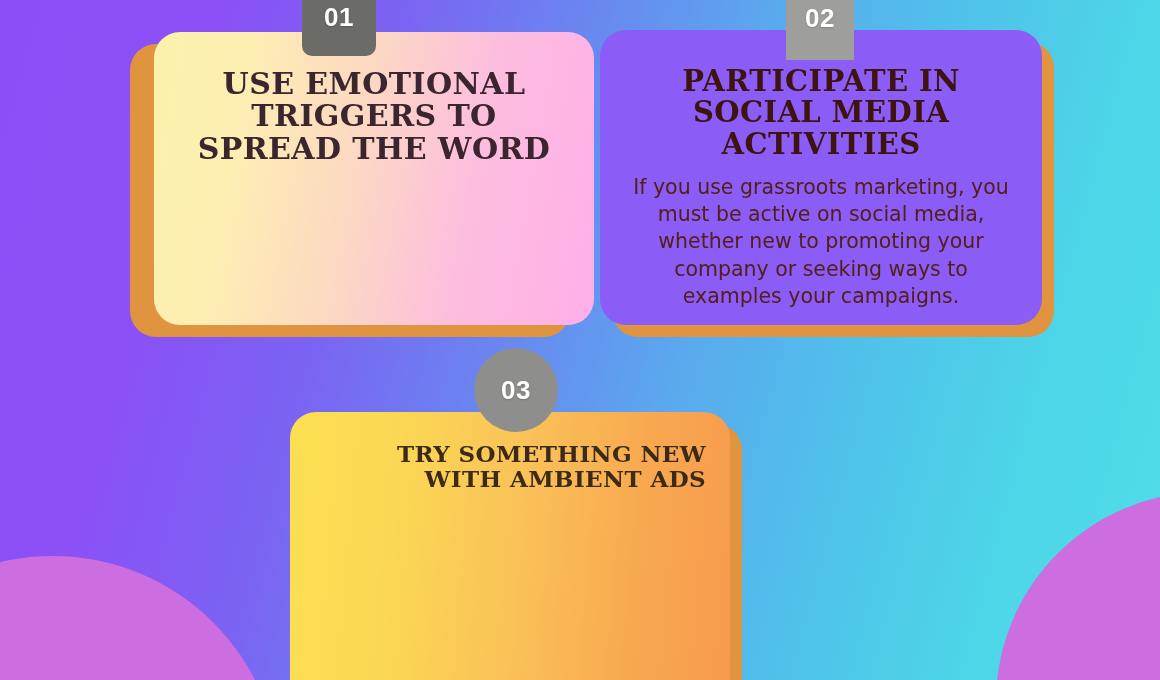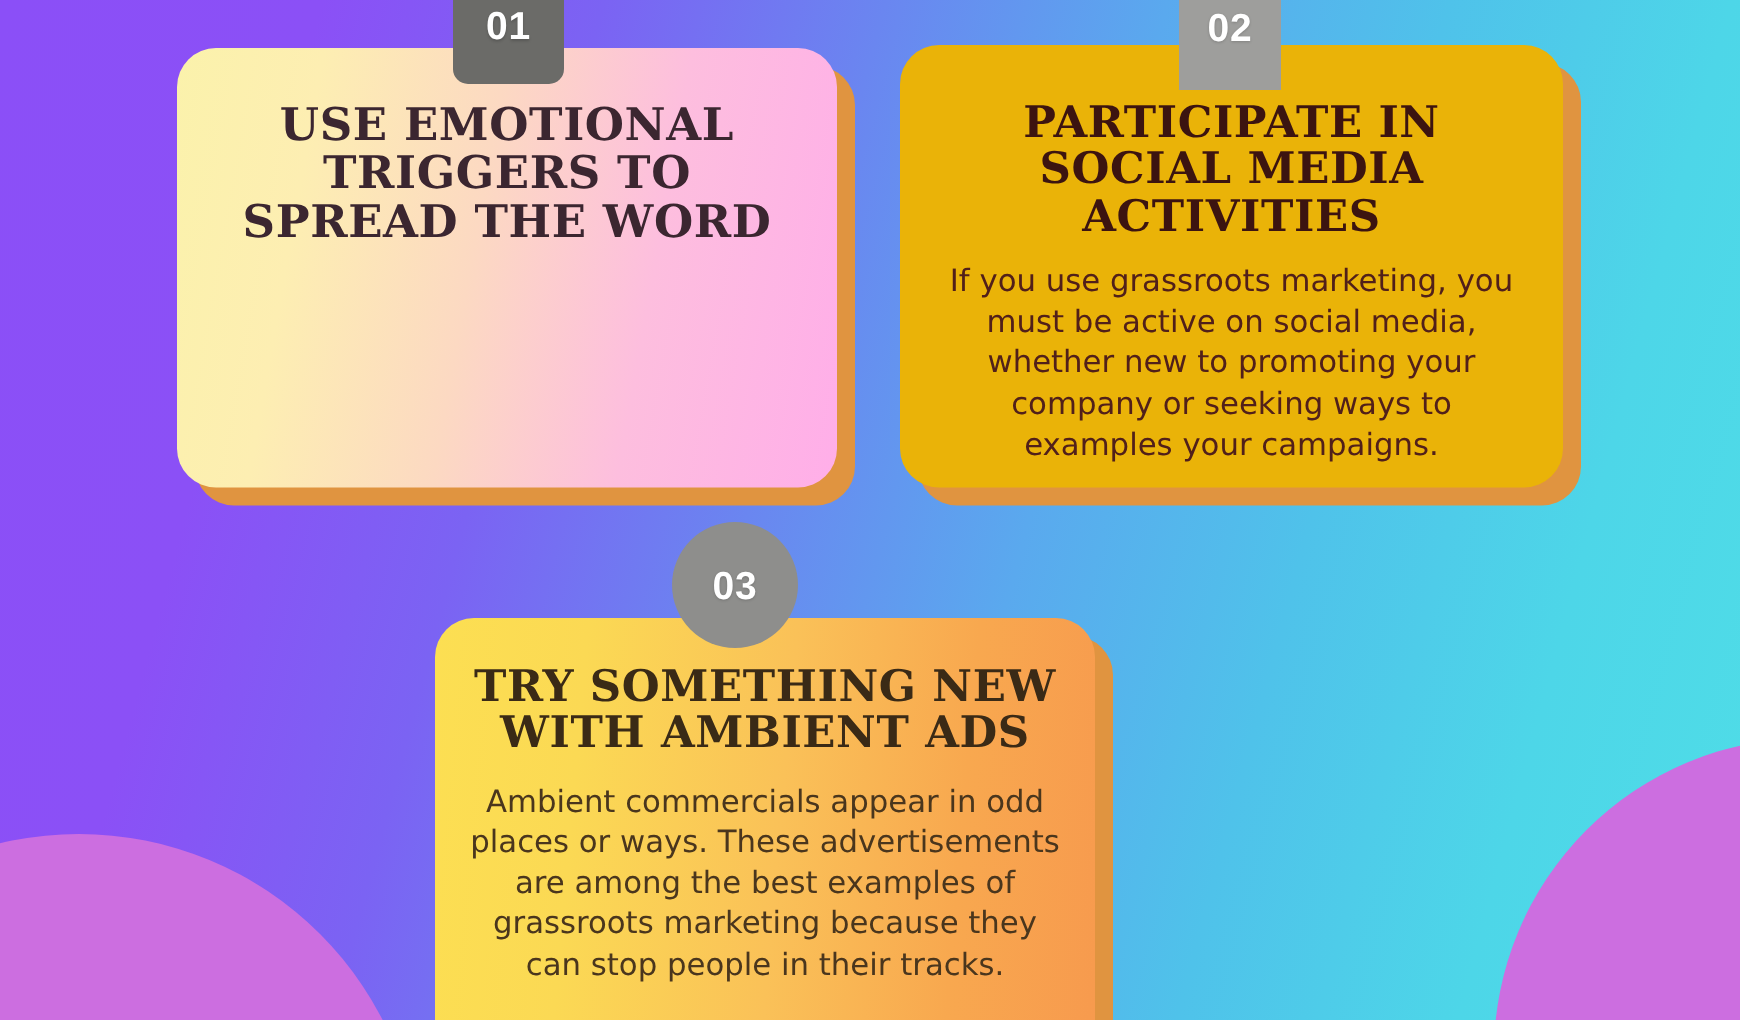--- a/index.html
+++ b/index.html
@@ -95,50 +95,51 @@
   .card-body {
     font-family: "DejaVu Sans", "Liberation Sans", sans-serif;
     text-align: center;
     margin: 0;
   }
 
   
   #card1-wrap { left: 118px; top: 32px; width: 440px; height: 293px; }
   #card1 {
     background: linear-gradient(100deg, #fbf2ab 0%, #fdeeb2 20%, #fcd9c2 45%, #fdbede 70%, #ffaee9 100%);
+    margin-left: 36px;
   }
   #card1-title { color: #3b2630; font-size: 30px; padding: 36px 22px 0; }
   #card1-body  { color: #4a3540; font-size: 20.5px; line-height: 1.33; padding: 18px 26px 0; }
 
   
   #card2-wrap { left: 600px; top: 30px; width: 442px; height: 295px; }
-  #card2 { background: #eab308; }
+  #card2 { background: #8b5cf6; }
   #card2-title { color: #3c1410; font-size: 29px; padding: 36px 18px 0; }
   #card2-body  { color: #51201a; font-size: 20.5px; line-height: 1.33; padding: 14px 22px 0; }
 
   
   #card3-wrap { left: 290px; top: 412px; width: 440px; height: 300px; }
   #card3 {
     background: linear-gradient(95deg, #fcdf52 0%, #fbd954 22%, #fac158 52%, #f8a84f 78%, #f79a4e 100%);
   }
-  #card3-title { color: #3a2a16; font-size: 29px; padding: 30px 24px 0; }
+  #card3-title { color: #3a2a16; font-size: 23px; padding: 30px 24px 0; text-align: right; }
   #card3-body  { color: #4a361d; font-size: 20.5px; line-height: 1.33; padding: 16px 20px 0; }
 
   
   #badge1 {
     left: 302px; top: -22px; width: 74px; height: 78px;
     background: #6b6b68; font-size: 26px;
   }
   #badge2 {
     left: 786px; top: -24px; width: 68px; height: 84px;
     background: #9e9e9c; font-size: 26px;
     border-radius: 8px 8px 0 0;
   }
   #badge3 {
-    left: 448px; top: 348px; width: 84px; height: 84px;
+    left: 474px; top: 348px; width: 84px; height: 84px;
     background: #8e8e8c; border-radius: 50%; font-size: 26px;
   }
 </style>
 </head>
 <body>
 
 <div id="canvas">
 
   <div class="bg"></div>
   <div class="blob blob-bl"></div>
@@ -158,18 +159,17 @@
       <h2 class="card-title" id="card2-title">PARTICIPATE IN SOCIAL MEDIA ACTIVITIES</h2>
       <p class="card-body" id="card2-body">If you use grassroots marketing, you must be active on social media, whether new to promoting your company or seeking ways to examples your campaigns.</p>
     </div>
   </div>
   <div class="badge" id="badge2">02</div>
 
   <div class="card-wrap" id="card3-wrap">
     <div class="card-shadow"></div>
     <div class="card" id="card3">
       <h2 class="card-title" id="card3-title">TRY SOMETHING NEW WITH AMBIENT ADS</h2>
-      <p class="card-body" id="card3-body">Ambient commercials appear in odd places or ways. These advertisements are among the best examples of grassroots marketing because they can stop people in their tracks.</p>
     </div>
   </div>
   <div class="badge" id="badge3">03</div>
 
 </div>
 
 </body></html>

